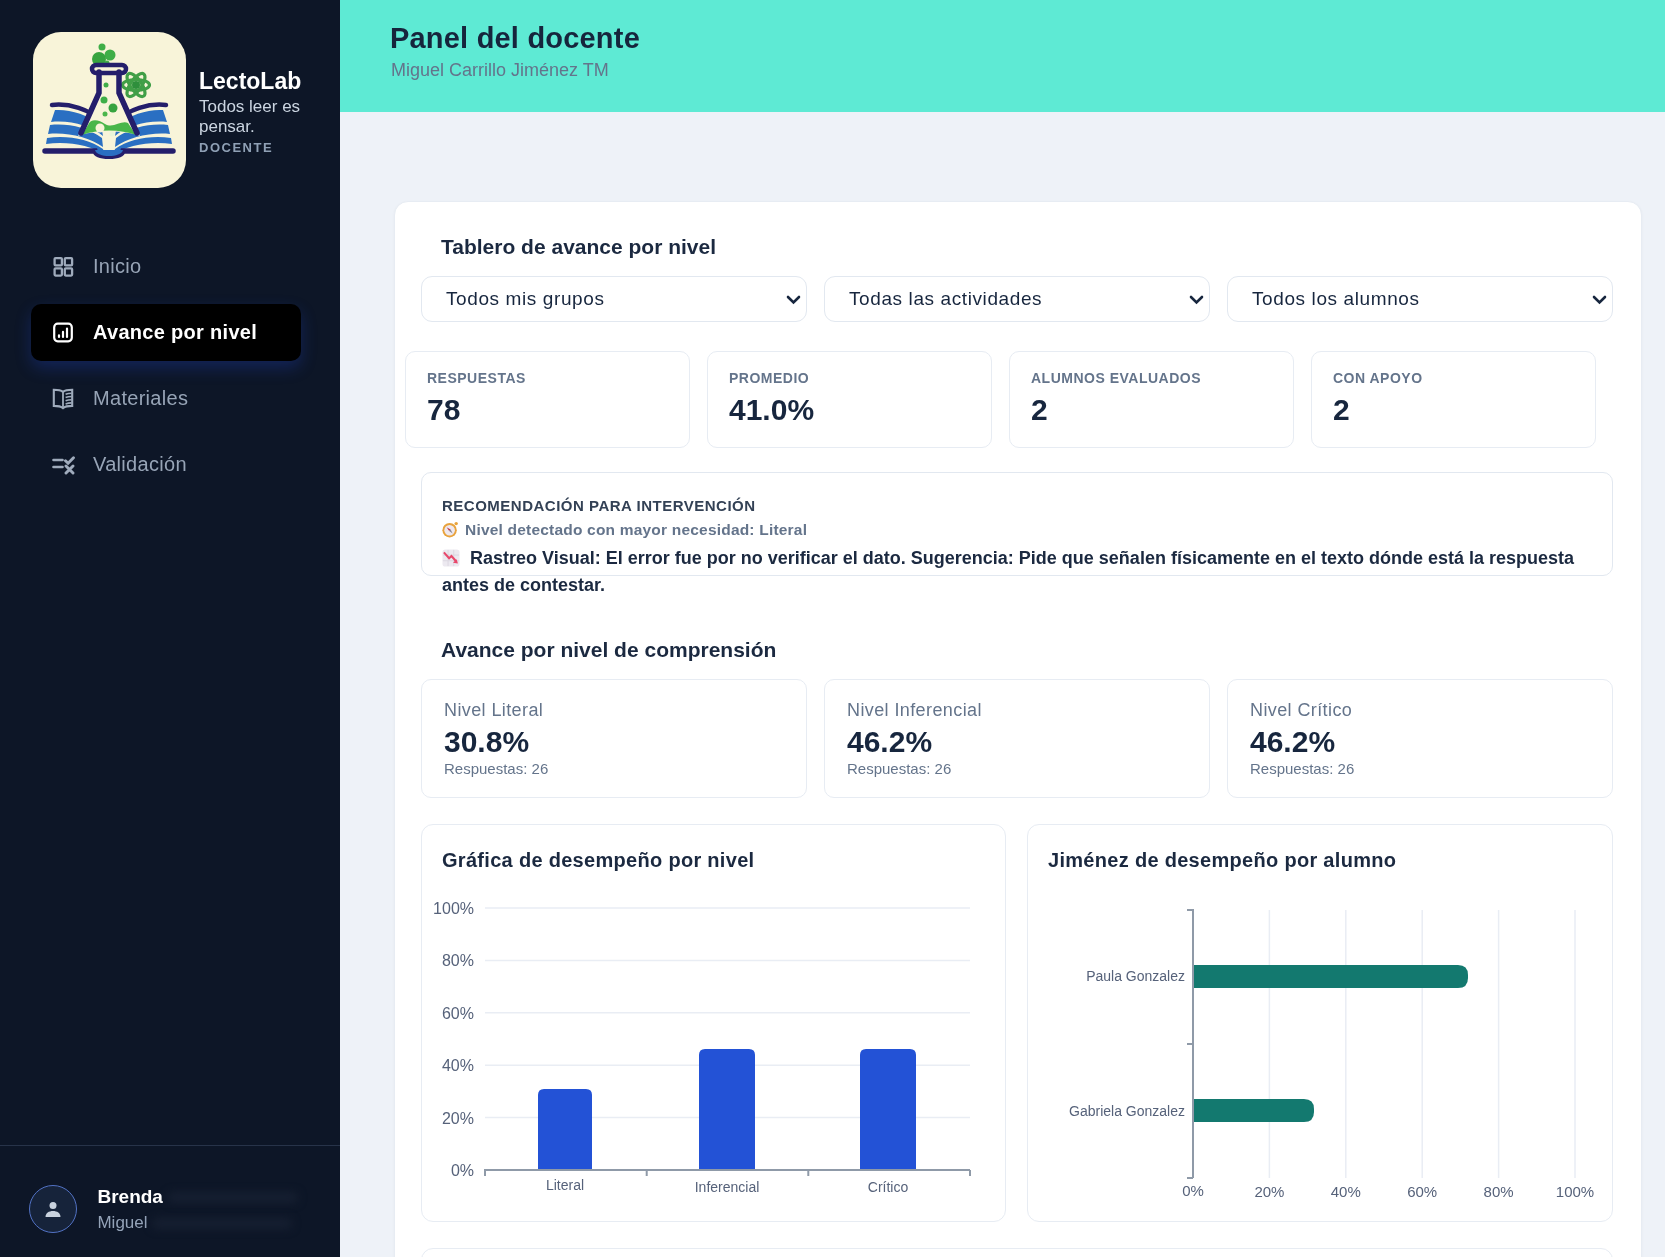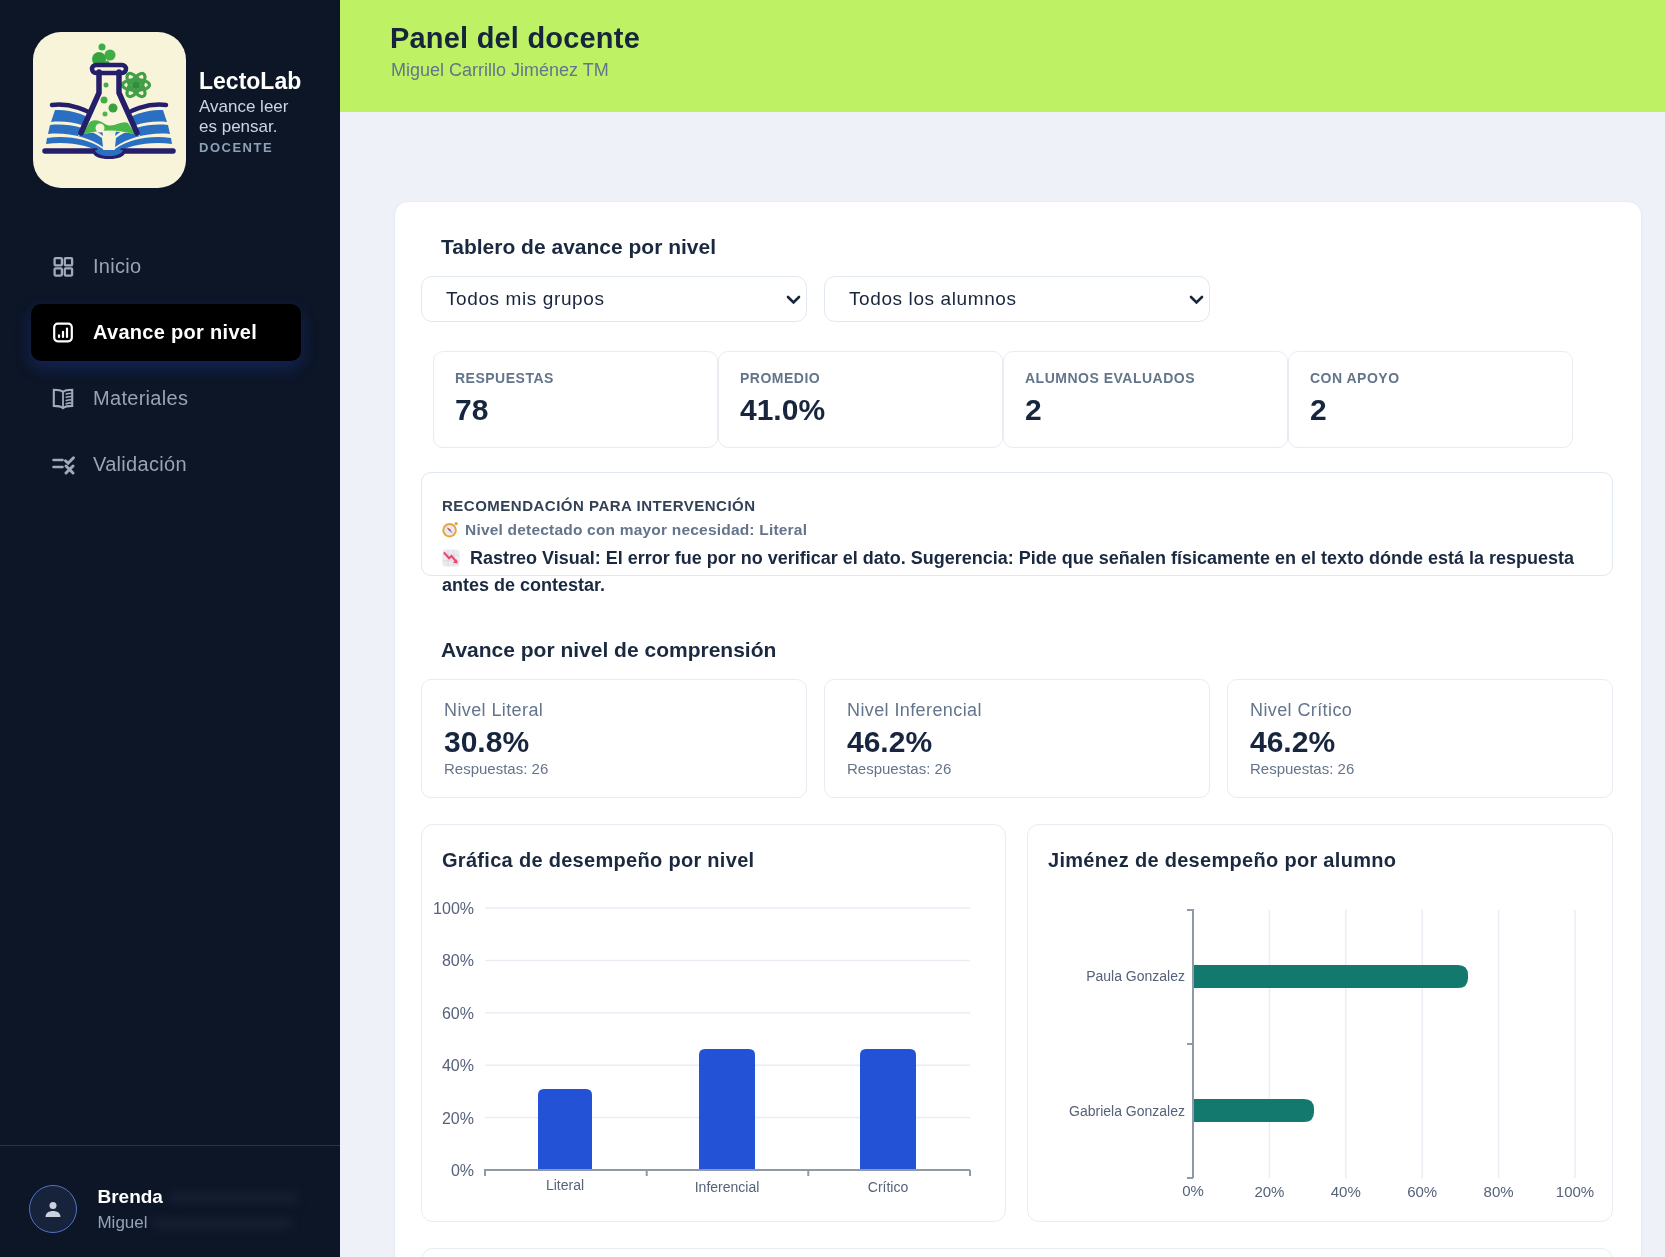--- a/index.html
+++ b/index.html
@@ -24,35 +24,35 @@
   .side-bottom { position:absolute; left:0; bottom:0; width:100%; border-top:1px solid #273349; padding:39px 30px 24px 29px; }
   .avatar { width:48px; height:48px; border-radius:50%; border:1.5px solid #5272c4; background:#16233a; display:inline-flex; align-items:center; justify-content:center; vertical-align:top; }
   .user-lines { display:inline-block; margin-left:16px; padding-top:1px; }
   .user-name { color:#fff; font-weight:bold; font-size:19px; }
   .user-sub { color:#94a3b8; font-size:17px; margin-top:5px; }
   .smudge { display:inline-block; height:11px; border-radius:6px; background:#161f31; filter:blur(4px); vertical-align:middle; }
   .logout { margin-top:20px; width:270px; height:57px; background:#1b2537; border-radius:12px; color:#e3eaf4; font-size:17.5px; font-weight:bold; display:flex; align-items:center; justify-content:center; }
   .logout svg { margin-right:12px; }
 
   
-  .header { position:absolute; left:340px; top:0; width:1325px; height:112px; background:#bef264; }
+  .header { position:absolute; left:340px; top:0; width:1325px; height:112px; background:#5eead4; }
   .header h1 { font-size:29px; color:#16253c; padding:22px 0 0 50px; letter-spacing:.2px; }
   .header .sub { font-size:18px; color:#64748b; padding:5px 0 0 51px; }
 
   
   .main-card { position:absolute; left:394px; top:201px; width:1248px; height:1100px; background:#fff; border:1px solid #e7ecf3; border-radius:14px; box-shadow:0 1px 3px rgba(15,23,42,.04); }
 
   .sec-title { font-size:21px; font-weight:bold; color:#1b2940;margin-left:20px; }
   .t1 { position:absolute; top:33px; left:26px; }
 
   .selects { position:absolute; left:26px; top:74px; width:1192px; display:flex; gap:17px; }
   .sel { width:386px; height:46px; border:1px solid #e2e8f0; border-radius:11px; background:#fff; display:flex; align-items:center; position:relative; font-size:19px; letter-spacing:.6px; color:#17263e; padding-left:24px; }
   .sel svg { position:absolute; right:5px; top:18px; }
 
-  .stats { position:absolute; left:38px; top:149px; width:1192px; display:flex; }
+  .stats { position:absolute; left:10px; top:149px; width:1192px; display:flex; gap:17px; }
   .stat { width:285px; height:97px; border:1px solid #e7ecf3; border-radius:10px; padding:18px 0 0 21px; }
   .stat .lab { font-size:14px; color:#64748b; letter-spacing:.5px; font-weight:bold; }
   .stat .val { font-size:30px; color:#17263e; font-weight:bold; margin-top:7px; }
 
   .reco { position:absolute; left:26px; top:270px; width:1192px; height:104px; border:1px solid #e2e8f0; border-radius:10px; padding:24px 22px 0 20px; }
   .reco .rt { font-size:15px; font-weight:bold; color:#334155; letter-spacing:.5px; }
   .reco .r2 { font-size:15.5px; letter-spacing:.2px; font-weight:bold; color:#64748b; margin-top:7px; }
   .reco .r3 { font-size:18px; font-weight:bold; color:#1b2940; margin-top:4px; line-height:24px; }
   .eico { display:inline-block; vertical-align:-3px; margin-right:8px; }
 
@@ -114,21 +114,21 @@
           <circle cx="71" cy="68" r="3.5" fill="#3fae47"></circle>
           <circle cx="80" cy="76" r="4.5" fill="#37a33f"></circle>
           <circle cx="72" cy="82" r="2.5" fill="#4cb64c"></circle>
           <circle cx="67" cy="96" r="4.5" fill="#f8f4d9"></circle>
           <circle cx="79" cy="102" r="2.5" fill="#e9f4d9"></circle>
         </g>
       </svg>
     </div>
     <div class="logo-text">
       <div class="logo-title">LectoLab</div>
-      <div class="logo-sub">Avance leer es pensar.</div>
+      <div class="logo-sub">Todos leer es pensar.</div>
       <div class="logo-role">DOCENTE</div>
     </div>
   </div>
   <div class="nav">
     <div class="nav-item"><svg class="nico" viewBox="0 0 24 24">
           <g fill="none" stroke="#9fabbc" stroke-width="2.3">
             <rect x="3.6" y="3.6" width="7.3" height="7.3" rx="1"></rect>
             <rect x="13.8" y="3.6" width="7.3" height="7.3" rx="1"></rect>
             <rect x="3.6" y="13.8" width="7.3" height="7.3" rx="1"></rect>
             <rect x="13.8" y="13.8" width="7.3" height="7.3" rx="1"></rect>
@@ -176,20 +176,23 @@
   <div class="sub">Miguel Carrillo Jiménez TM</div>
 </div>
 
 <div class="main-card">
   <div class="sec-title t1">Tablero de avance por nivel</div>
 
   <div class="selects">
     <div class="sel">Todos mis grupos<svg width="15" height="10" viewBox="0 0 15 10">
           <path d="M2 2l5.5 5.5L13 2" fill="none" stroke="#17263e" stroke-width="2.6" stroke-linecap="round"></path>
         </svg></div>
+    <div class="sel">Todas las actividades<svg width="15" height="10" viewBox="0 0 15 10">
+          <path d="M2 2l5.5 5.5L13 2" fill="none" stroke="#17263e" stroke-width="2.6" stroke-linecap="round"></path>
+        </svg></div>
     <div class="sel">Todos los alumnos<svg width="15" height="10" viewBox="0 0 15 10">
           <path d="M2 2l5.5 5.5L13 2" fill="none" stroke="#17263e" stroke-width="2.6" stroke-linecap="round"></path>
         </svg></div>
   </div>
 
   <div class="stats">
     <div class="stat">
         <div class="lab">RESPUESTAS</div>
         <div class="val">78</div>
       </div>

